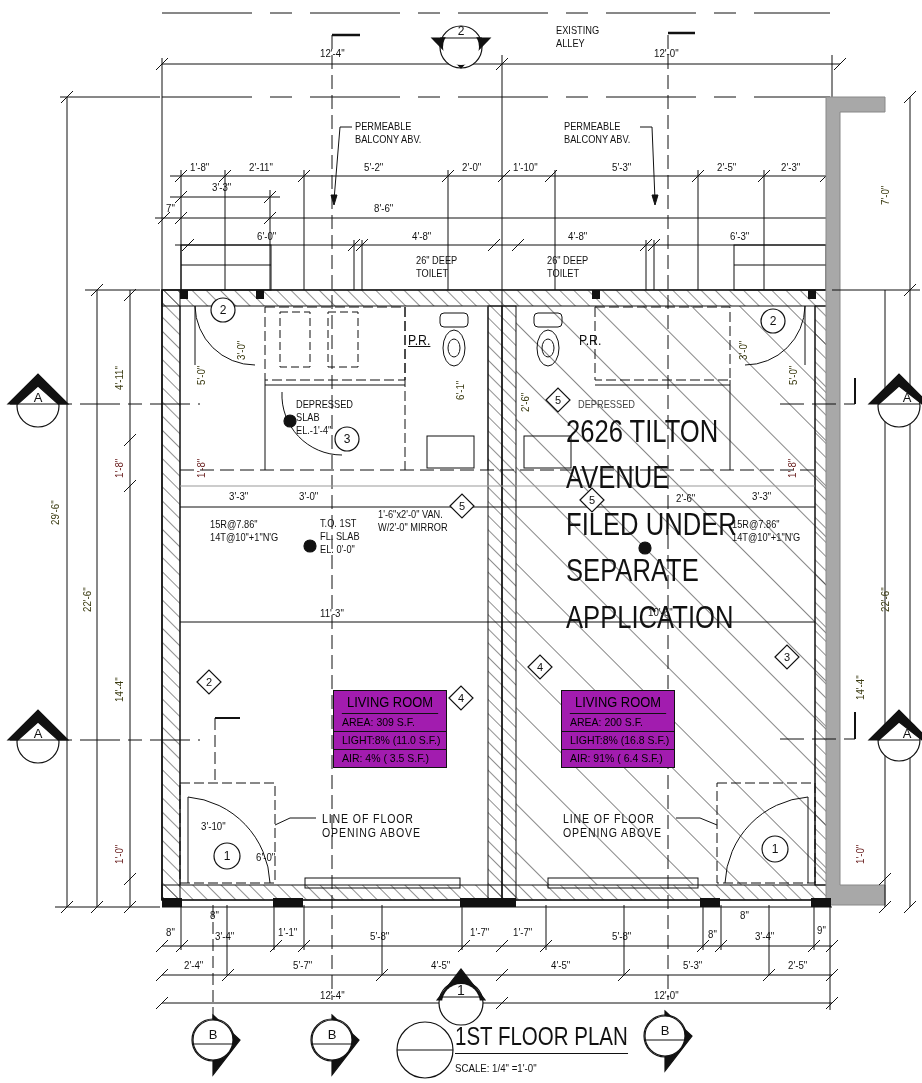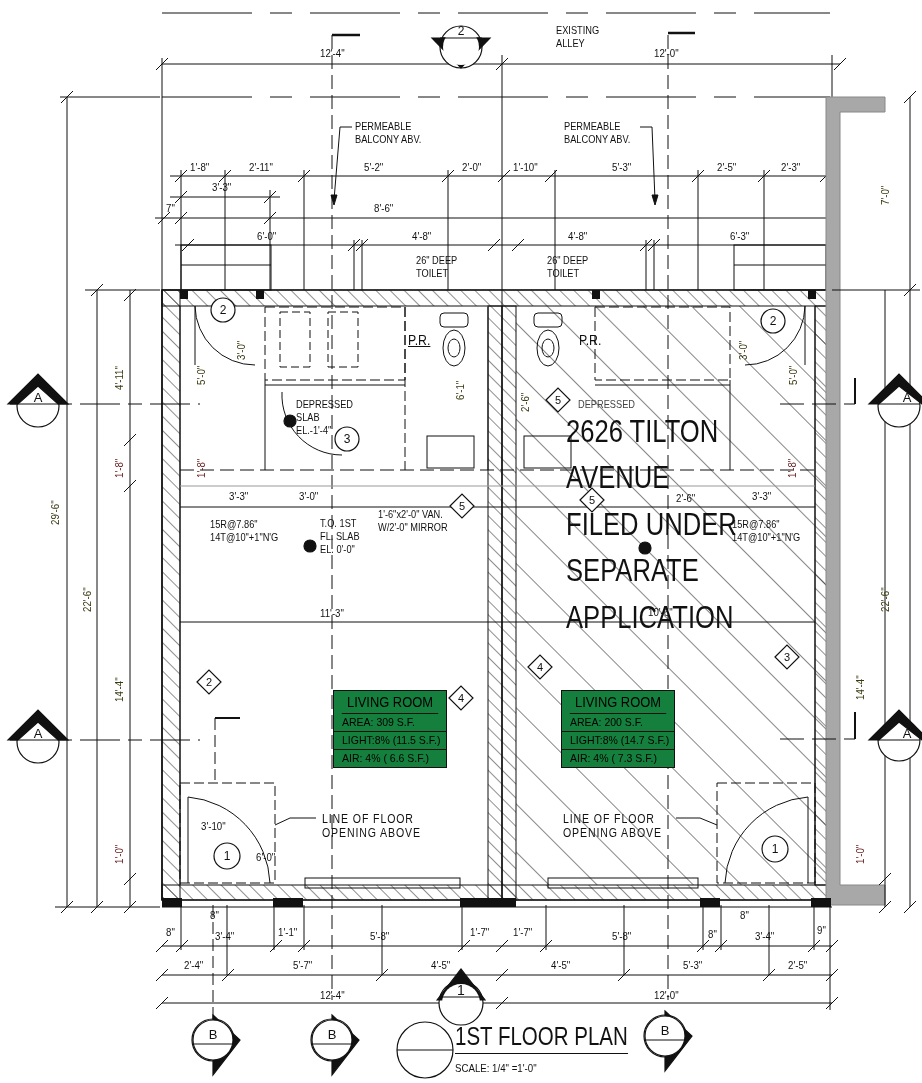--- a/index.html
+++ b/index.html
@@ -5,21 +5,21 @@
   html, body { margin: 0; padding: 0; background: #ffffff; }
   body { width: 922px; height: 1083px; position: relative; overflow: hidden; font-family: "Liberation Sans", sans-serif; }
   #plan { position: absolute; left: 0; top: 0; width: 922px; height: 1083px; }
   .lbl { position: absolute; font-family: "Liberation Sans", sans-serif; font-size: 11px; color: #111; white-space: nowrap; line-height: 1; transform: scaleX(0.88); transform-origin: left top; }
   .lbl.v { transform: rotate(-90deg) scaleX(0.88); transform-origin: left top; color: #3a3a10; }
   .lbl.vr { transform: rotate(-90deg) scaleX(0.88); transform-origin: left top; color: #6a2020; }
   .note { font-size: 10.5px; line-height: 1.25; }
   .big { position: absolute; font-size: 32px; color: #111; line-height: 1.45; white-space: nowrap; transform: scaleX(0.8); transform-origin: left top; }
   .title { position: absolute; font-size: 25px; color: #111; white-space: nowrap; transform: scaleX(0.82); transform-origin: left top; border-bottom: 1.5px solid #111; padding-bottom: 2px; }
   .scale { position: absolute; font-size: 11px; color: #111; white-space: nowrap; transform: scaleX(0.88); transform-origin: left top; }
-  .room { position: absolute; border: 1.3px solid #111; background: #15803d; }
+  .room { position: absolute; border: 1.3px solid #111; background: #a21caf; }
   .room .rt { font-size: 15px; text-align: center; height: 22px; line-height: 22px; border-bottom: 1px solid #111; transform: scaleX(0.86); }
   .room .rr { font-size: 10.5px; height: 17px; line-height: 17px; padding-left: 8px; border-bottom: 1px solid #111; white-space: nowrap; }
   .room .rr:last-child { border-bottom: none; }
   .tag { position: absolute; font-size: 12px; text-align: center; color: #111; }
 </style>
 </head>
 <body>
 
 <svg id="plan" width="922" height="1083" viewBox="0 0 922 1083" xmlns="http://www.w3.org/2000/svg">
   <defs>
@@ -417,28 +417,28 @@
   <div>2626 TILTON</div>
   <div>AVENUE</div>
   <div>FILED UNDER</div>
   <div>SEPARATE</div>
   <div>APPLICATION</div>
 </div>
 
 <div class="room" style="left:333px;top:690px;width:112px;">
   <div class="rt">LIVING ROOM</div>
   <div class="rr">AREA: 309 S.F.</div>
-  <div class="rr">LIGHT:8% (11.5 S.F.)</div>
-  <div class="rr">AIR:  4% ( 6.6  S.F.)</div>
+  <div class="rr">LIGHT:8% (11.0 S.F.)</div>
+  <div class="rr">AIR:  4% ( 3.5  S.F.)</div>
 </div>
 <div class="room" style="left:561px;top:690px;width:112px;">
   <div class="rt">LIVING ROOM</div>
   <div class="rr">AREA: 200 S.F.</div>
-  <div class="rr">LIGHT:8% (14.7 S.F.)</div>
-  <div class="rr">AIR:  4% ( 7.3  S.F.)</div>
+  <div class="rr">LIGHT:8% (16.8 S.F.)</div>
+  <div class="rr">AIR:  91% ( 6.4  S.F.)</div>
 </div>
 
 <div class="lbl" style="left:322px;top:812px;font-size:12px;letter-spacing:1px;line-height:1.2;">
   <div>LINE OF FLOOR</div>
     <div>OPENING ABOVE</div>
 </div>
 <div class="lbl" style="left:563px;top:812px;font-size:12px;letter-spacing:1px;line-height:1.2;">
   <div>LINE OF FLOOR</div>
     <div>OPENING ABOVE</div>
 </div>

